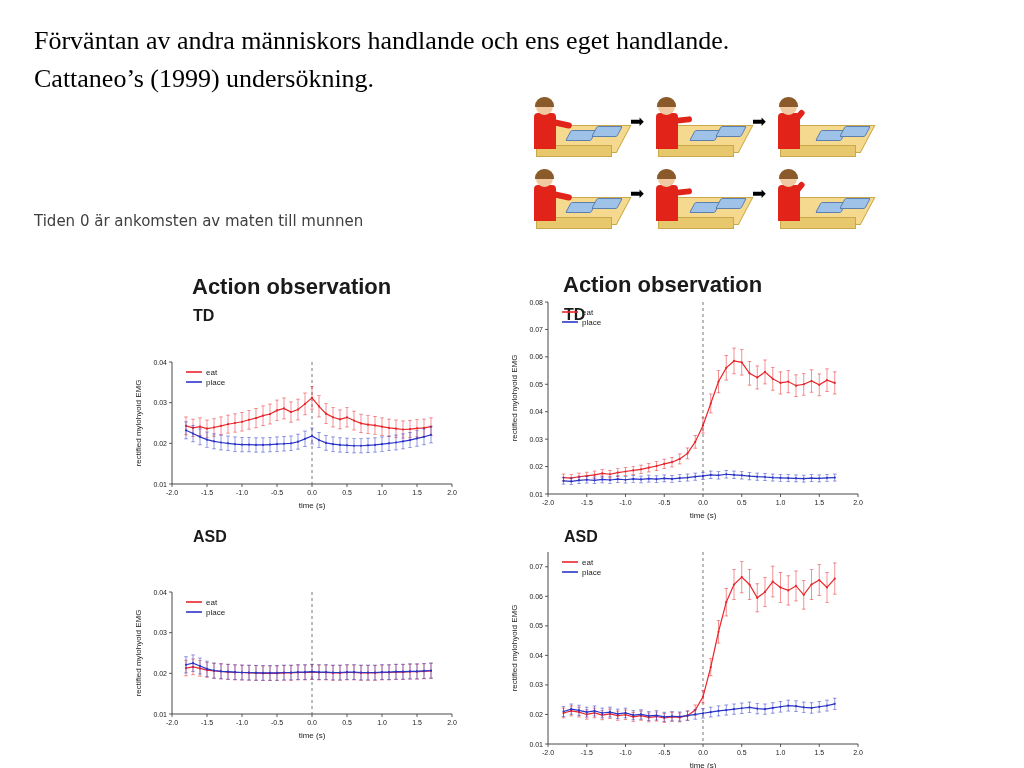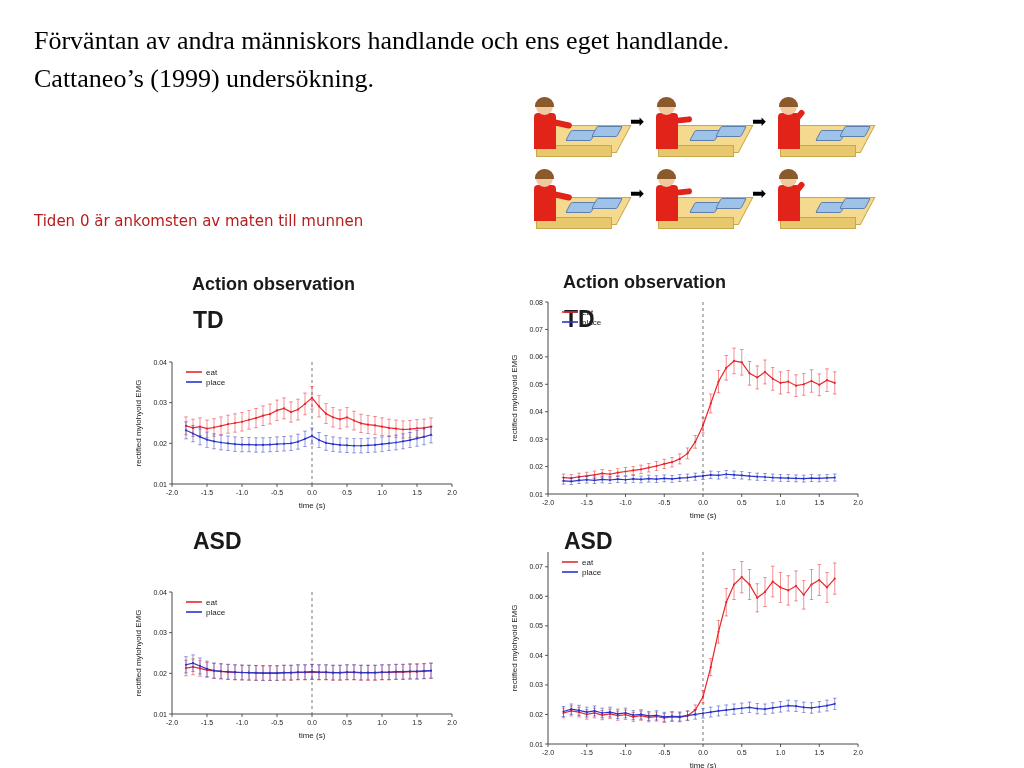--- a/index.html
+++ b/index.html
@@ -17,21 +17,21 @@
     position:absolute;left:34px;top:22px;width:960px;
     font-family:"Liberation Serif", serif;
     font-size:26px;line-height:38px;color:#000;
   }
   .title-line{white-space:nowrap;}
 
   
   .caption{
     position:absolute;left:34px;top:212px;
     font-family:"DejaVu Sans", sans-serif;
-    font-size:15px;color:#b91c1c;
+    font-size:15px;color:#404040;
   }
 
   
   .pictos{position:absolute;left:528px;top:86px;width:370px;}
   .picto-row{display:flex;align-items:center;height:72px;}
   .picto{width:96px;height:70px;position:relative;}
   .arrow{width:26px;text-align:center;font-size:17px;color:#000;line-height:70px;}
 
   
   .table-top{
@@ -62,22 +62,22 @@
   .arm{
     position:absolute;background:#e2231a;border-radius:3px;
   }
 
   
   .panel-head{
     position:absolute;
     font-family:"Liberation Sans", sans-serif;
     color:#1a1a1a;font-weight:bold;
   }
-  .panel-title{font-size:18px;}
-  .panel-sub{font-size:23px;}
+  .panel-title{font-size:22px;}
+  .panel-sub{font-size:16px;}
 
   .chart{position:absolute;}
   .chart svg{display:block;}
 
   .axis-label{
     font-family:"Liberation Sans", sans-serif;
     font-size:7px;fill:#222;
   }
   .axis-name{
     font-family:"Liberation Sans", sans-serif;

